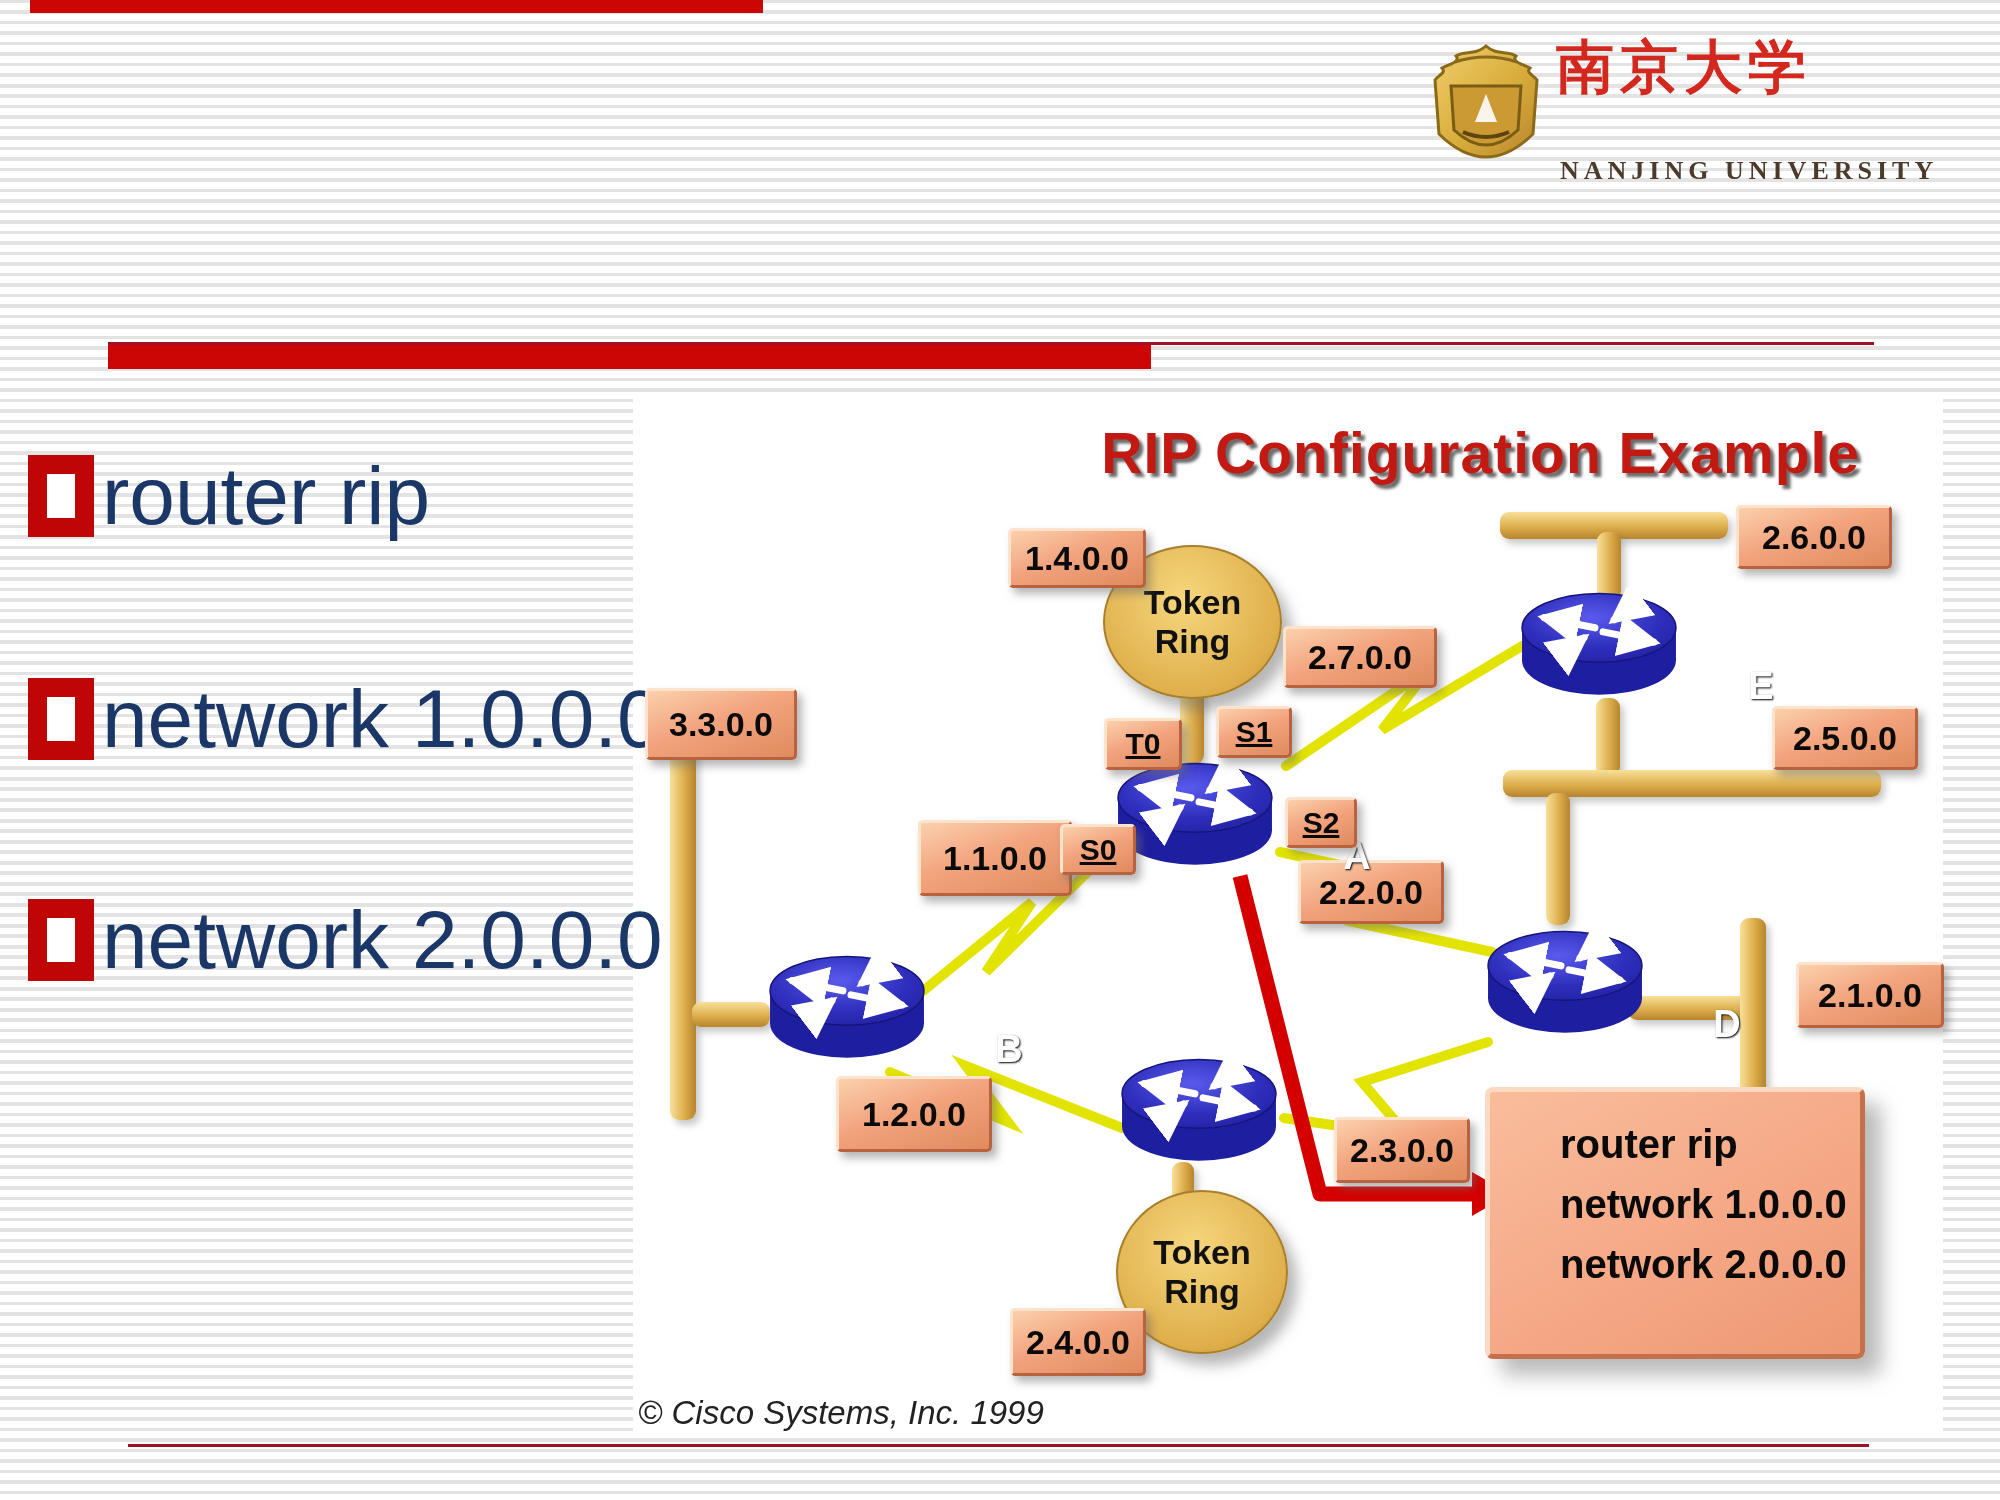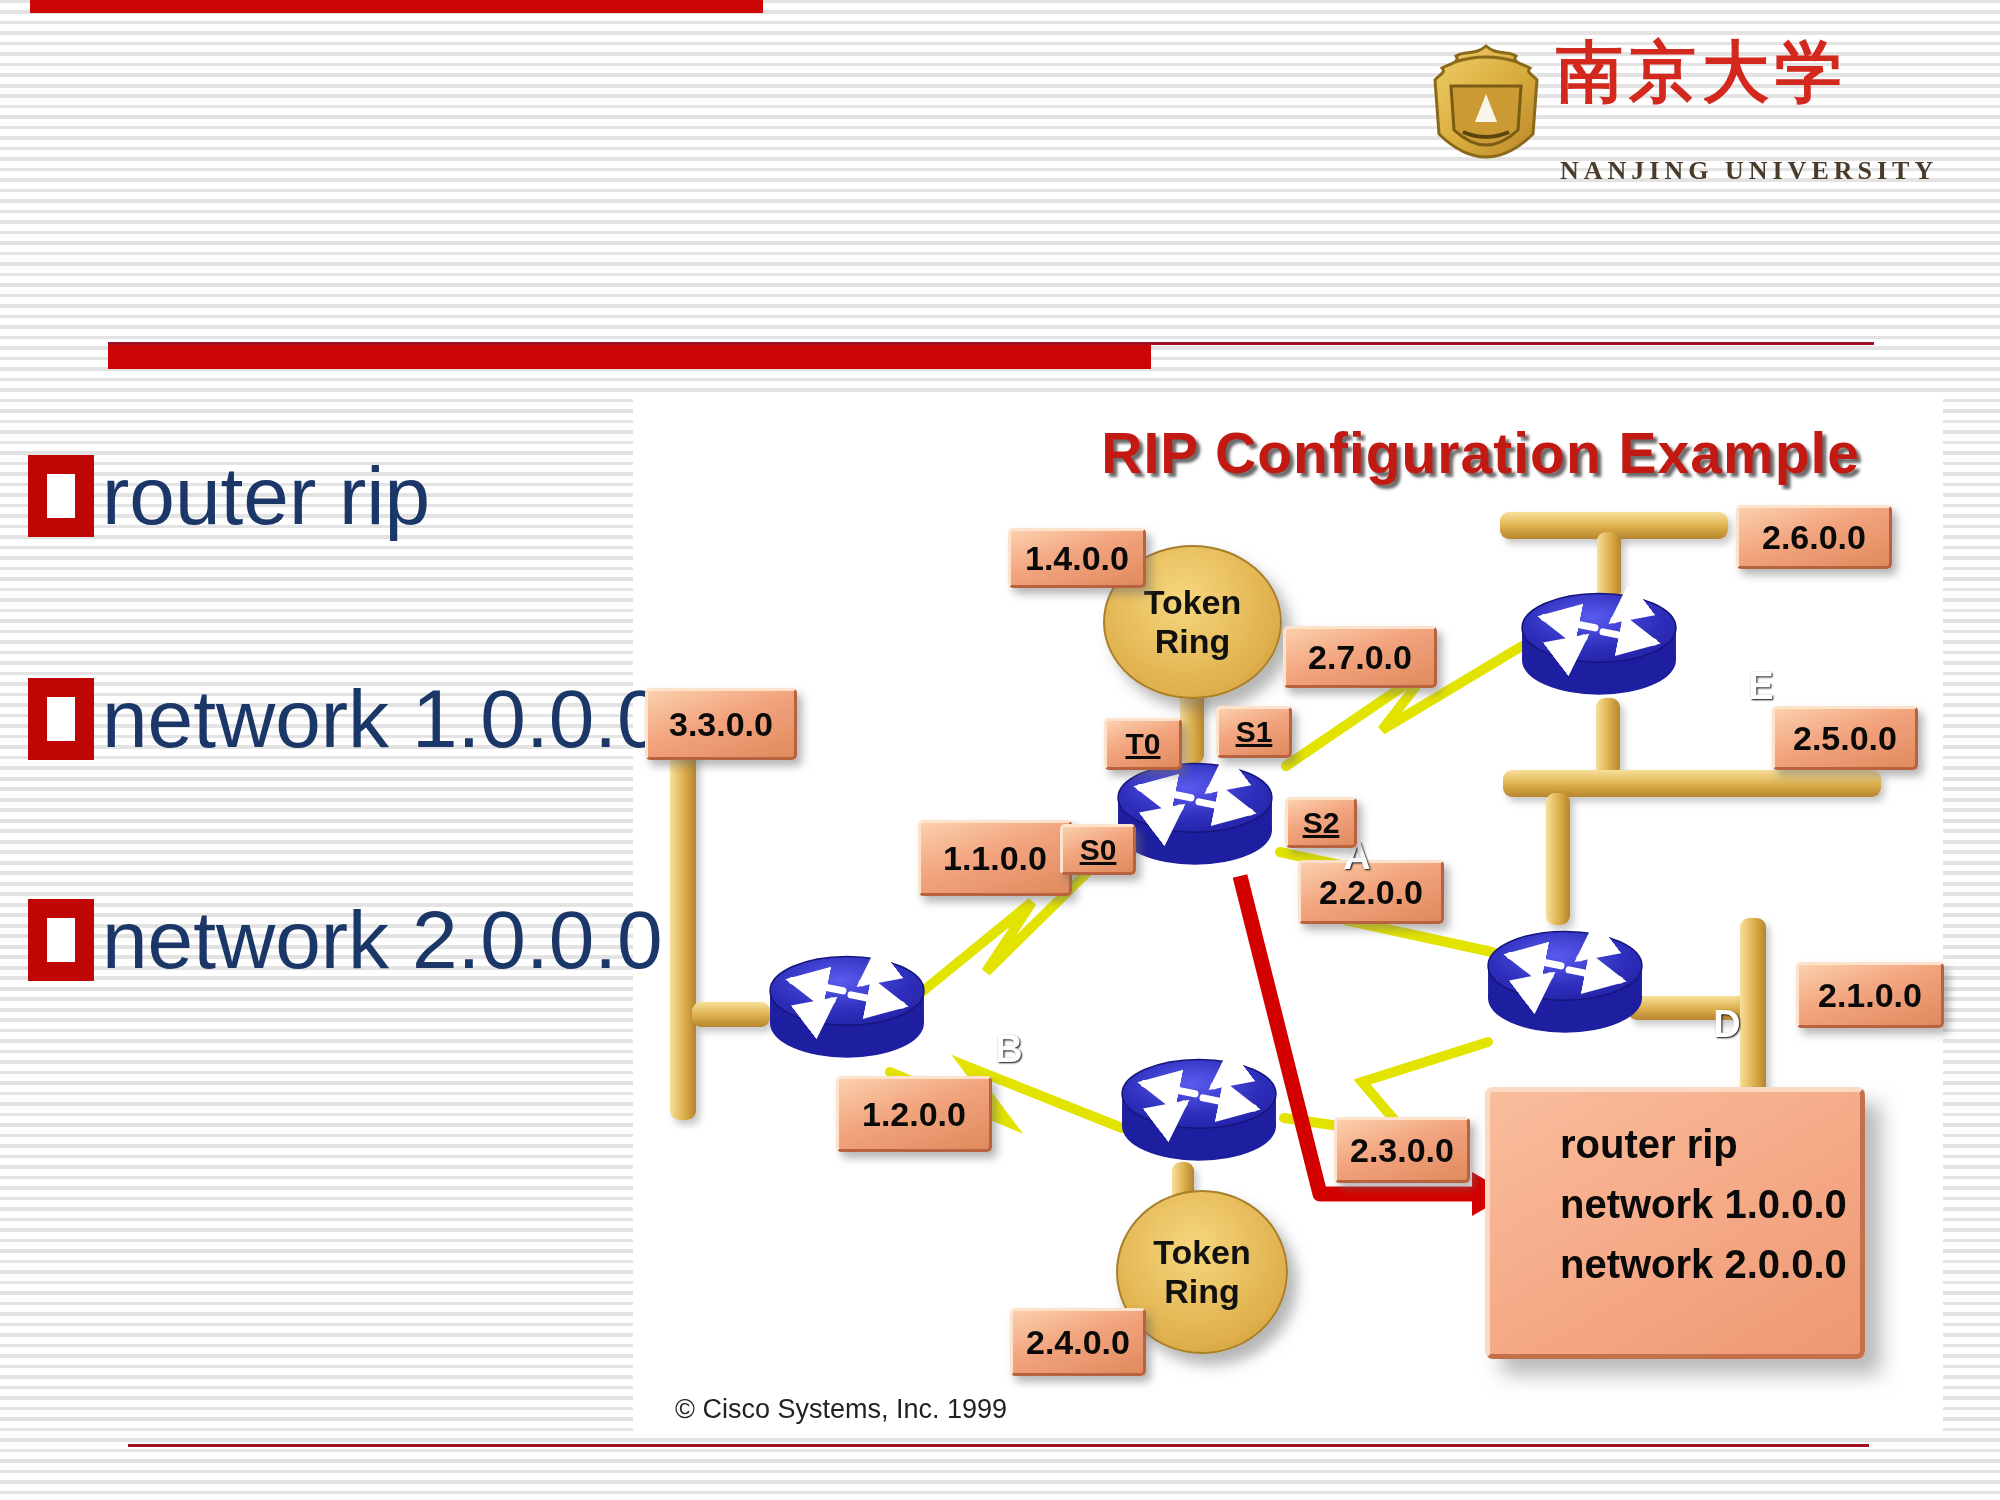--- a/index.html
+++ b/index.html
@@ -9,21 +9,21 @@
     background:repeating-linear-gradient(180deg,#e3e3e3 0px,#e3e3e3 3.5px,#ffffff 3.5px,#ffffff 10.5px);
   }
   .abs{position:absolute;}
   
   #top-red-bar{left:30px;top:0;width:733px;height:13px;background:#CC0505;}
   #page-title{left:150px;top:195px;font-size:112px;letter-spacing:-2px;color:#0d0d0d;line-height:1;white-space:nowrap;}
   #title-rule-thin{left:108px;top:342px;width:1766px;height:3px;background:#A01025;}
   #title-rule-thick{left:108px;top:345px;width:1043px;height:24px;background:#CC0505;}
   #bottom-rule{left:128px;top:1444px;width:1741px;height:3px;background:#A01025;}
   
-  #logo-cn{left:1556px;top:36px;font-family:"Liberation Serif",serif;font-weight:bold;font-size:67px;color:#D3281E;letter-spacing:6px;line-height:1.1;white-space:nowrap;text-align:center;}
+  #logo-cn{left:1556px;top:36px;font-family:"Liberation Serif",serif;font-weight:bold;font-size:58px;color:#D3281E;letter-spacing:6px;line-height:1.1;white-space:nowrap;text-align:center;}
   #logo-en{left:1560px;top:156px;font-family:"Liberation Serif",serif;font-weight:bold;font-size:26px;color:#4A3B2B;letter-spacing:5px;white-space:nowrap;}
   
   .bullet-row{left:28px;height:86px;display:flex;align-items:center;}
   .bullet-sq{width:28px;height:44px;border:19px solid #C00505;background:#fff;margin-right:8px;flex:0 0 auto;}
   .bullet-label{font-size:82px;color:#1B3768;white-space:nowrap;line-height:1;}
   
   #diagram-panel{left:633px;top:395px;width:1310px;height:1042px;background:#ffffff;}
   #diagram-title{left:680px;top:420px;width:1180px;text-align:right;font-weight:bold;font-size:57px;letter-spacing:1px;color:#C21A12;text-shadow:4px 4px 3px rgba(70,70,70,.8);white-space:nowrap;}
   
   .nbox,.ibox{
@@ -53,21 +53,21 @@
   
   #callout{
     left:1485px;top:1087px;width:380px;height:272px;box-sizing:border-box;
     background:linear-gradient(150deg,#F9BD9C 0%,#F5A886 55%,#ED9872 100%);
     border:5px solid;border-color:#FBD9C2 #C4714B #C4714B #FBD9C2;border-radius:8px;
     box-shadow:16px 16px 20px rgba(130,130,130,.55);
     font-weight:bold;font-size:40px;color:#0a0a0a;line-height:1.5;padding-top:22px;
   }
   #callout .c-title{text-align:center;}
   #callout .c-line{padding-left:70px;}
-  #copyright{left:638px;top:1394px;font-size:27px;color:#222;white-space:nowrap;margin-left:37px;}
+  #copyright{left:638px;top:1394px;font-style:italic;font-size:33px;color:#222;white-space:nowrap;}
   svg.overlay{position:absolute;left:633px;top:395px;width:1310px;height:1042px;pointer-events:none;}
 </style>
 </head>
 <body>
 
 <svg width="0" height="0" style="position:absolute">
   <defs>
     <radialGradient id="rgrad" cx="45%" cy="35%" r="75%">
       <stop offset="0%" stop-color="#5A5AEE"></stop>
       <stop offset="60%" stop-color="#2E2EBC"></stop>

